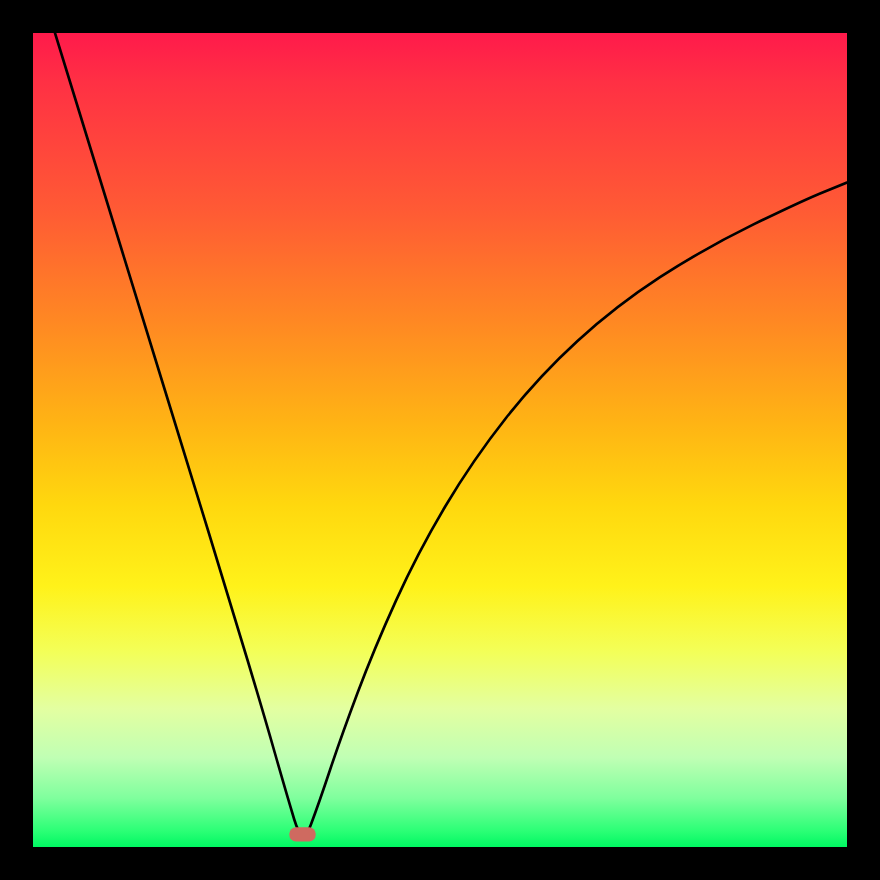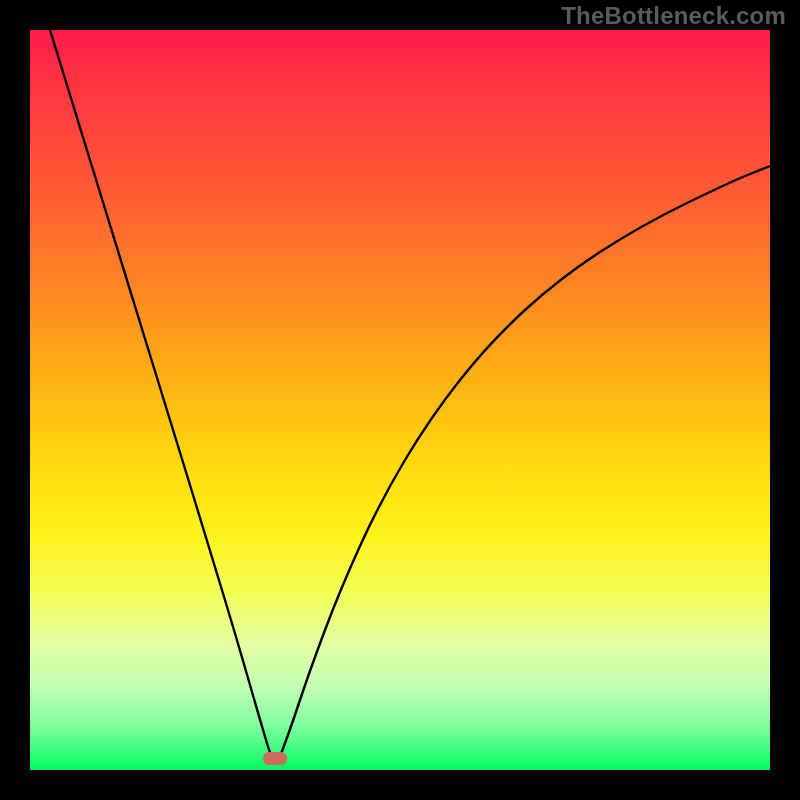--- a/index.html
+++ b/index.html
@@ -61,21 +61,20 @@
     width: 24px;
     height: 13px;
     border-radius: 6px;
     background: #cf6a60;
   }
 </style>
 </head>
 <body>
 
 <div class="frame">
-  <div class="watermark">TheBottleneck.com</div>
   <div class="plot">
     <div class="gradient"></div>
     <svg class="curve" viewBox="0 0 740 740" preserveAspectRatio="none">
       <path id="curve-path" fill="none" stroke="#000" stroke-width="2.4" stroke-linejoin="round" stroke-linecap="round" d="M 20 0 Q 20 0 40 65 Q 60 130 80 195 Q 100 260 120 325 Q 140 390 160 455 Q 180 520 195 570 Q 210 620 220 655 Q 230 690 237.5 715 Q 245 740 252.5 720 Q 260 700 270 670 Q 280 640 295 600 Q 310 560 330 516 Q 350 472 375 430 Q 400 388 430 350 Q 460 312 495 280 Q 530 248 570 222 Q 610 196 655 174 Q 700 152 720 144 T 740 136"></path>
     </svg>
     <div class="marker" id="marker" style="left: 233px; top: 722px;"></div>
   </div>
 </div>
 
 </body></html>

